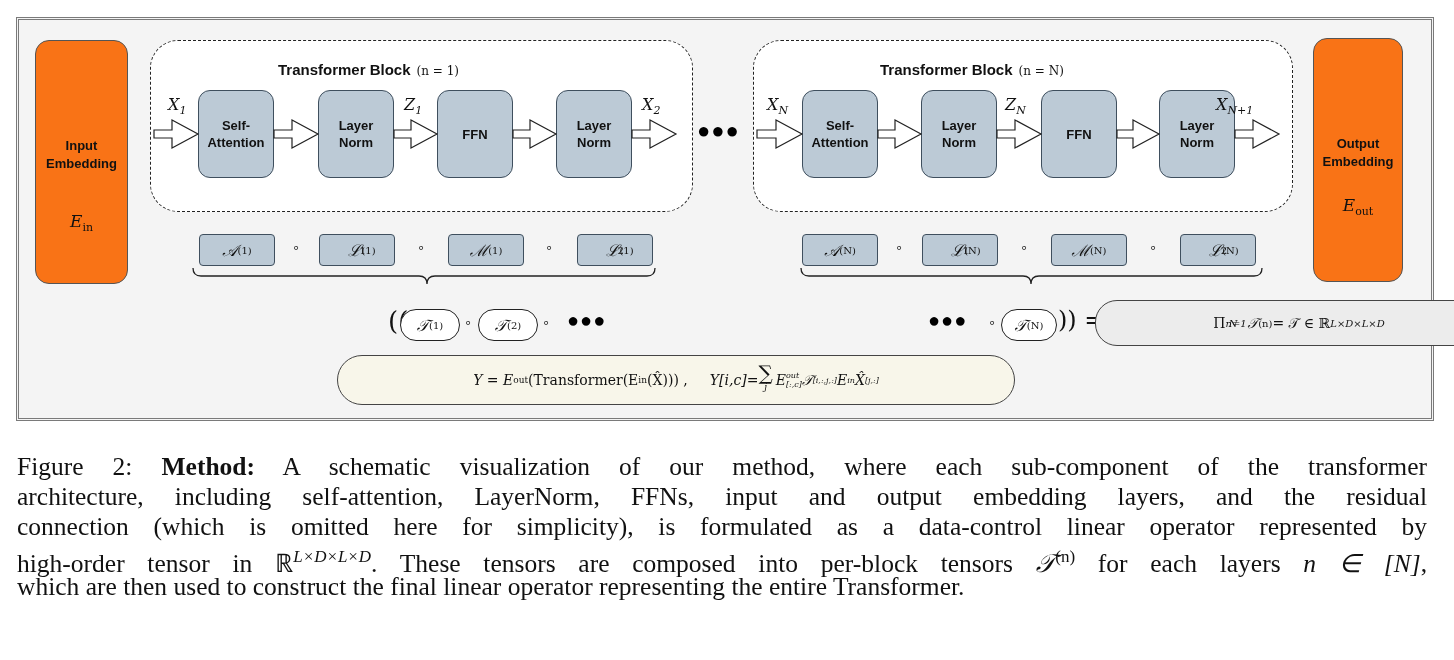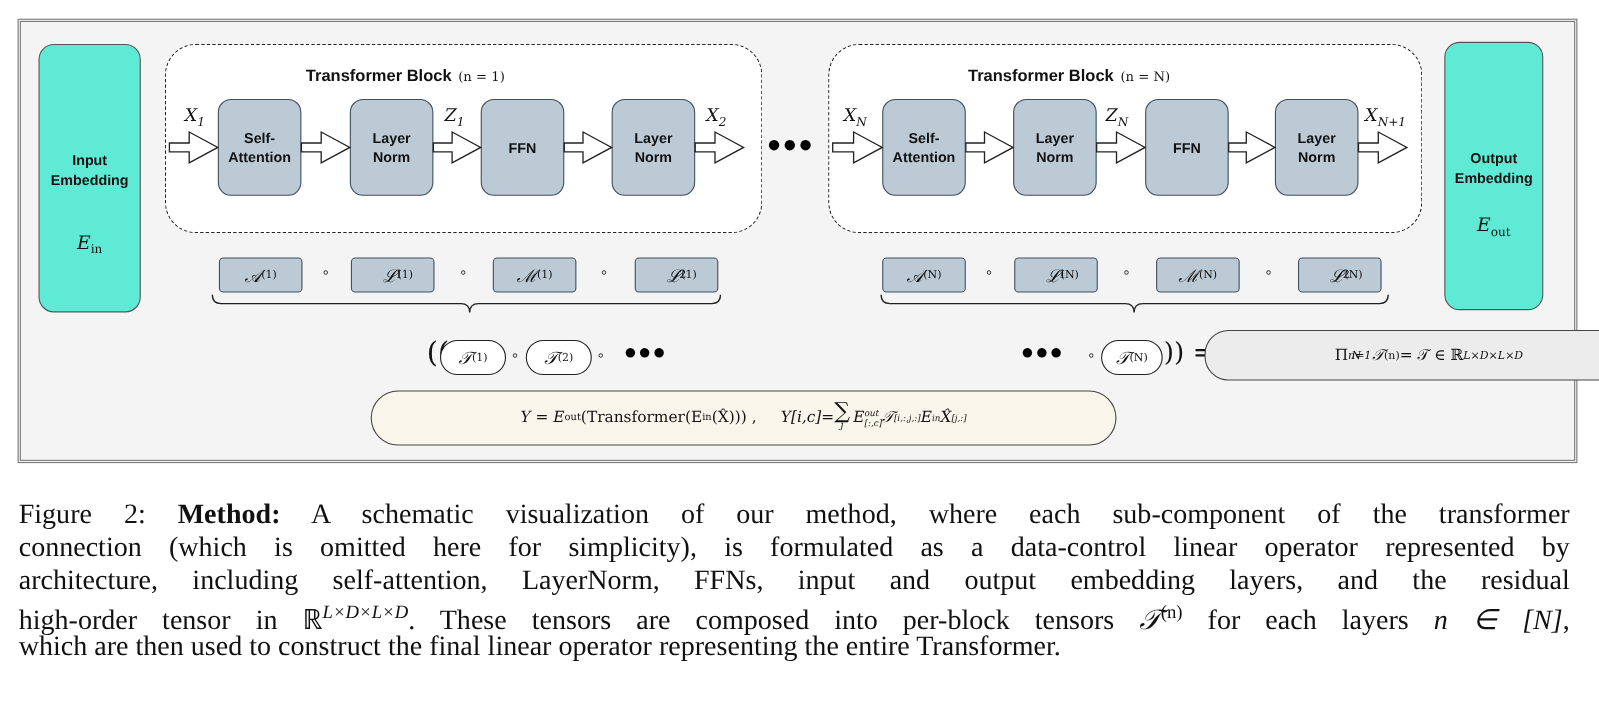--- a/index.html
+++ b/index.html
@@ -1,18 +1,18 @@
 <!DOCTYPE html>
 <html><head>
 <meta charset="utf-8">
 <style>
   html, body { margin:0; padding:0; background:#ffffff; }
   body { width:1454px; height:660px; position:relative; overflow:hidden; font-family:"Liberation Sans", sans-serif; }
   .frame { position:absolute; left:16px; top:17px; width:1418px; height:404px; background:#f4f4f4; border:3px double #7a7a7a; box-sizing:border-box; }
-  .emb { position:absolute; background:#5eead4; border:1.5px solid #555; border-radius:14px; box-sizing:border-box; text-align:center; }
+  .emb { position:absolute; background:#f97316; border:1.5px solid #555; border-radius:14px; box-sizing:border-box; text-align:center; }
   .emb .lbl { position:absolute; left:0; right:0; font-weight:bold; font-size:13px; line-height:18px; color:#111; }
   .emb .sym { position:absolute; left:0; right:0; font-family:"DejaVu Serif", serif; font-style:italic; font-size:17px; color:#111; }
   .emb .sym sub { font-style:normal; font-size:11px; }
   .block { position:absolute; border:1.5px dashed #222; border-radius:28px; background:#ffffff; box-sizing:border-box; }
   .btitle { position:absolute; font-weight:bold; font-size:15px; color:#111; white-space:nowrap; }
   .btitle .n { font-family:"DejaVu Serif", serif; font-weight:normal; font-size:12px; margin-left:6px; }
   .op { position:absolute; width:76px; height:88px; background:#bccad6; border:1.5px solid #3f4f5e; border-radius:12px; box-sizing:border-box; display:flex; align-items:center; justify-content:center; text-align:center; font-weight:bold; font-size:13px; line-height:17px; color:#111; white-space:pre-line; }
   .var { position:absolute; font-family:"DejaVu Serif", serif; font-style:italic; font-size:16px; color:#111; white-space:nowrap; }
   .var sub { font-size:11px; }
   .dots { position:absolute; font-size:22px; letter-spacing:1px; color:#000; }
@@ -69,21 +69,21 @@
 <div class="btitle" style="left:880px; top:61px;"><span>Transformer Block</span><span class="n">(n = N)</span></div>
 <div class="op" style="left:802px; top:90px;">Self-
 Attention</div>
 <div class="op" style="left:921px; top:90px;">Layer
 Norm</div>
 <div class="op" style="left:1041px; top:90px;">FFN</div>
 <div class="op" style="left:1159px; top:90px;">Layer
 Norm</div>
 <div class="var" style="left:767px; top:95px;"><span>X</span><sub>N</sub></div>
 <div class="var" style="left:1005px; top:95px;"><span>Z</span><sub>N</sub></div>
-<div class="var" style="left:1241px; top:95px;"><span>X</span><sub>N+1</sub></div>
+<div class="var" style="left:1216px; top:95px;"><span>X</span><sub>N+1</sub></div>
 
 <svg class="arrows" width="1454" height="440">
   <g fill="#fff" stroke="#222" stroke-width="1.2" id="arrow-group">
       <path d="M154 130 L172 130 L172 120 L198 134 L172 148 L172 138 L154 138 Z"></path>
       <path d="M274 130 L292 130 L292 120 L318 134 L292 148 L292 138 L274 138 Z"></path>
       <path d="M394 130 L411 130 L411 120 L437 134 L411 148 L411 138 L394 138 Z"></path>
       <path d="M513 130 L530 130 L530 120 L556 134 L530 148 L530 138 L513 138 Z"></path>
       <path d="M632 130 L650 130 L650 120 L676 134 L650 148 L650 138 L632 138 Z"></path>
       <path d="M757 130 L776 130 L776 120 L802 134 L776 148 L776 138 L757 138 Z"></path>
       <path d="M878 130 L895 130 L895 120 L921 134 L895 148 L895 138 L878 138 Z"></path>
@@ -192,17 +192,17 @@
     <i>𝒯</i>
     <sub style="font-size:8px;font-style:italic;">[i,:,j,:]</sub>
     <i>E</i>
     <sub style="font-size:8px;font-style:italic;">in</sub>
     <i>X̂</i>
     <sub style="font-size:8px;font-style:italic;">[j,:]</sub>
 </div>
 
 <div class="caption">
   <span class="line"><span>Figure 2: </span><b>Method:</b><span> A schematic visualization of our method, where each sub-component of the transformer</span></span>
+  <span class="line">architecture, including self-attention, LayerNorm, FFNs, input and output embedding layers, and the residual</span>
   <span class="line">connection (which is omitted here for simplicity), is formulated as a data-control linear operator represented by</span>
-  <span class="line">architecture, including self-attention, LayerNorm, FFNs, input and output embedding layers, and the residual</span>
   <span class="line"><span>high-order tensor in ℝ</span><sup style="font-style:italic;font-size:17px;">L×D×L×D</sup><span>. These tensors are composed into per-block tensors </span><i>𝒯</i><sup style="font-size:17px;">(n)</sup><span> for each layers </span><i>n ∈ [N]</i><span>,</span></span>
   <span class="line last">which are then used to construct the final linear operator representing the entire Transformer.</span>
 </div>
 
 </body></html>

